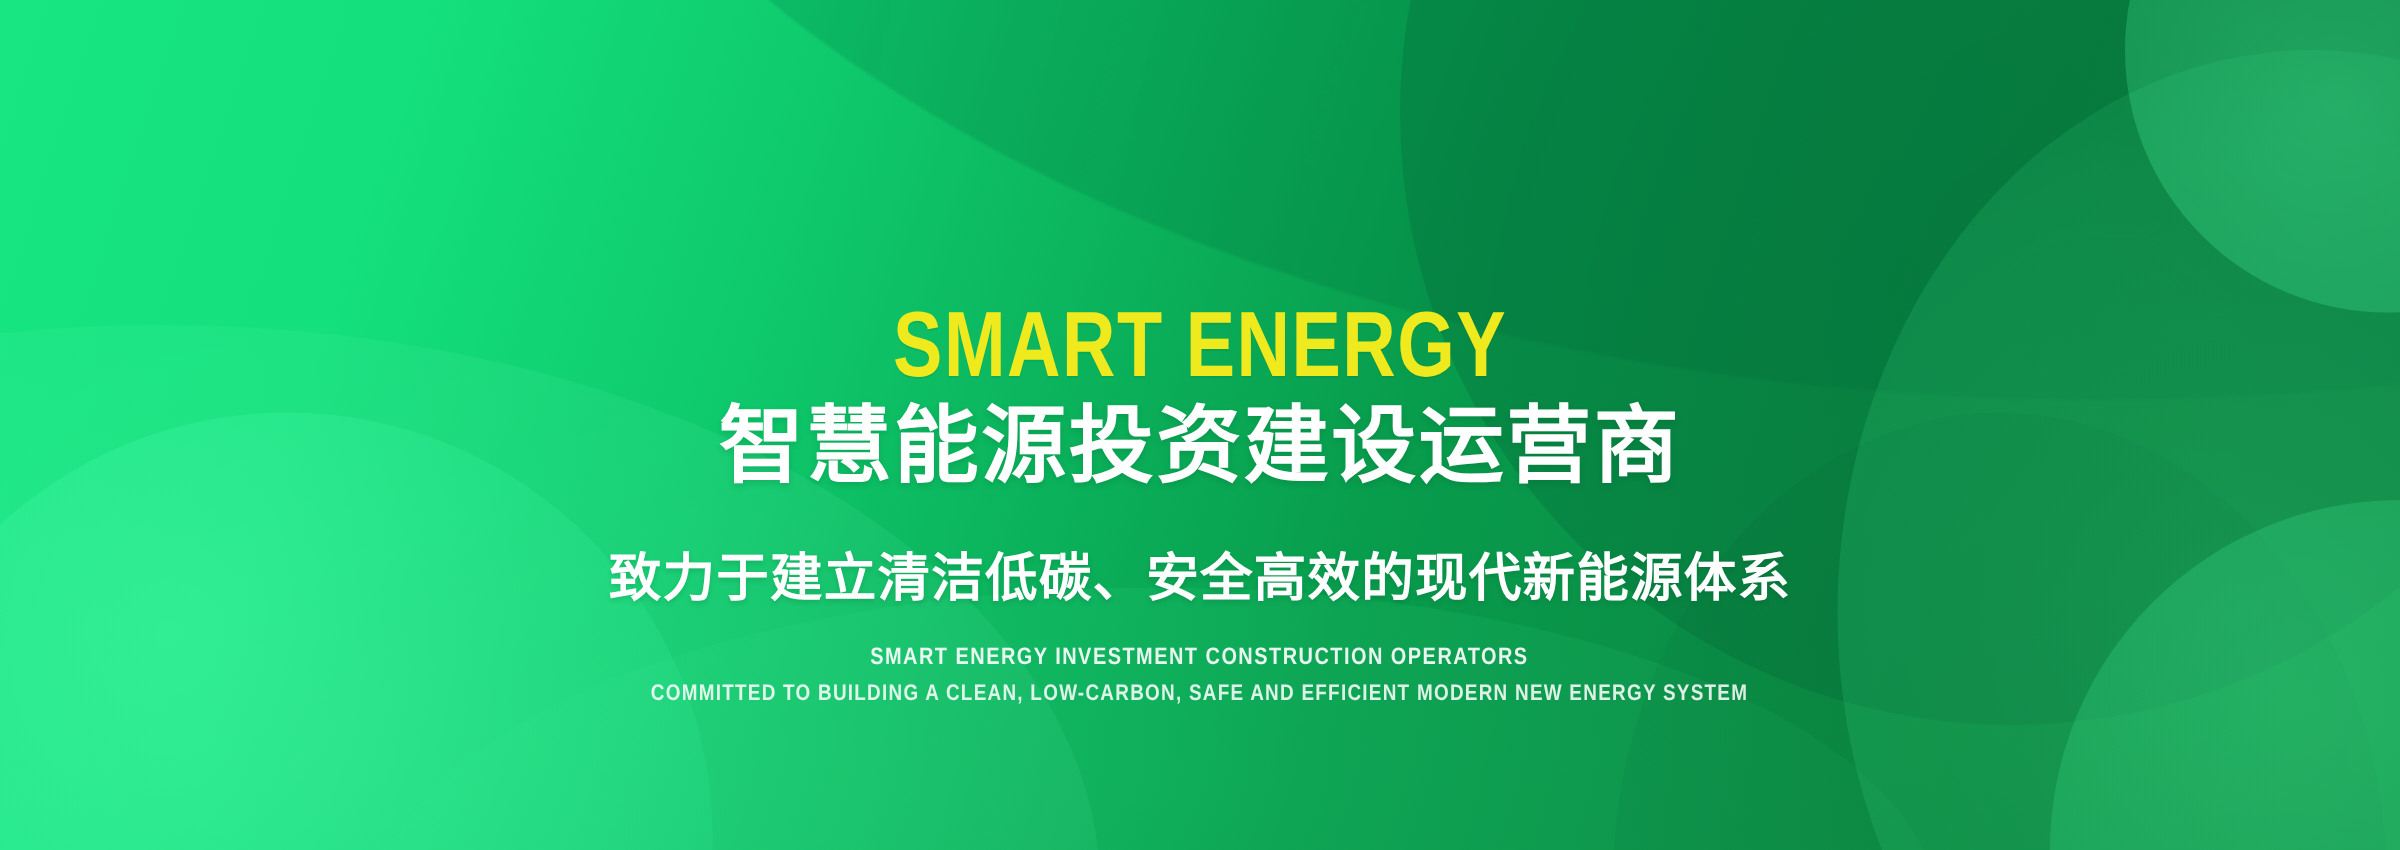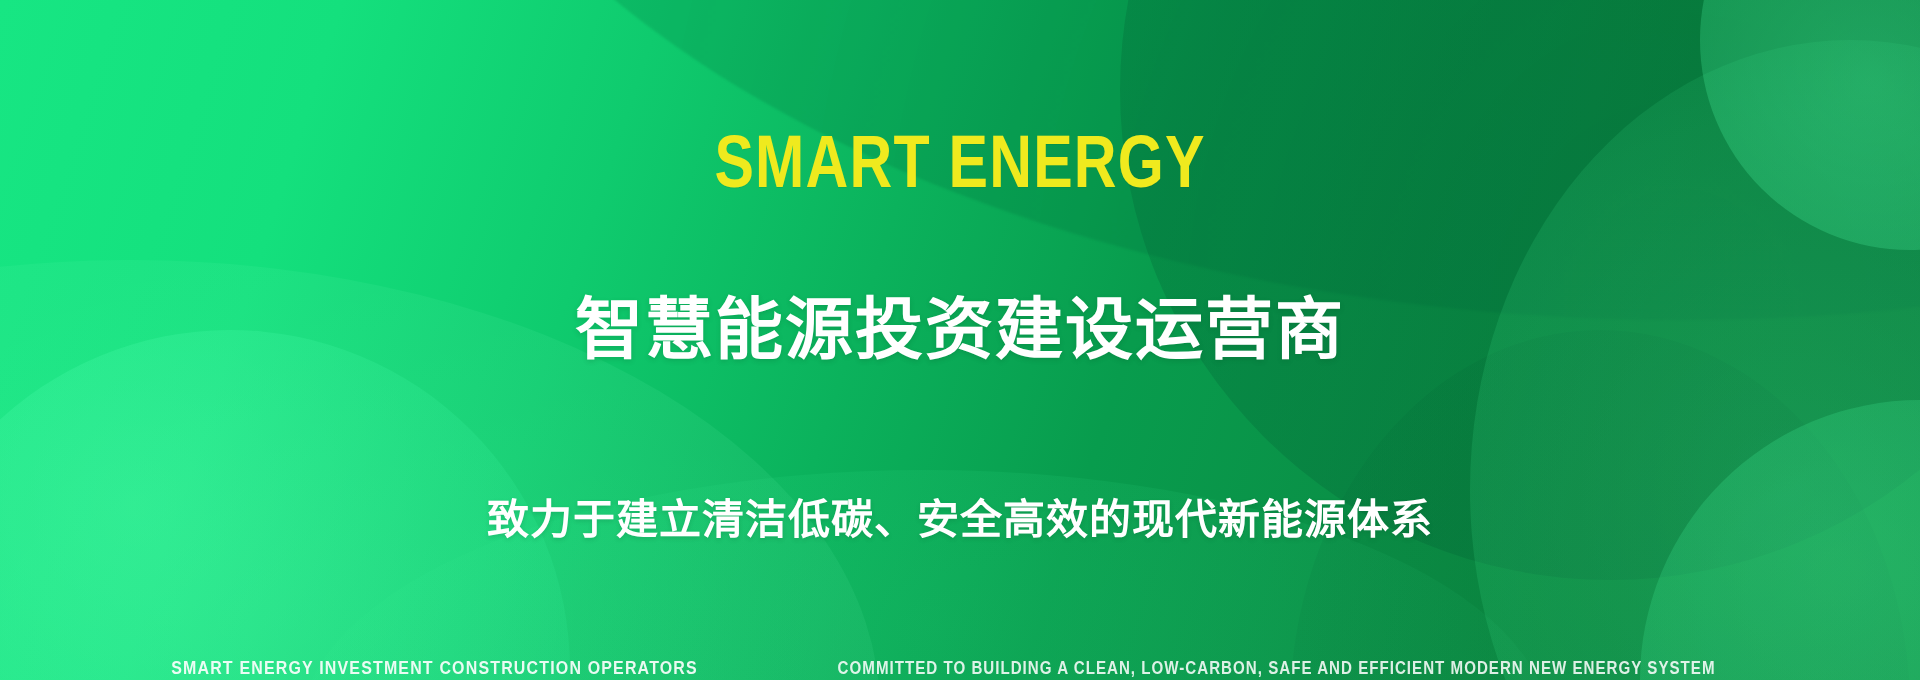--- a/index.html
+++ b/index.html
@@ -154,21 +154,21 @@
 
   
   .content {
     position: relative;
     z-index: 5;
     width: 100%;
     height: 100%;
     display: flex;
     flex-direction: column;
     align-items: center;
-    justify-content: space-between;
+    justify-content: center;
     text-align: center;
   }
 
   .headline-en {
     margin-top: 128px;
     font-size: 74px;
     line-height: 0.92;
     font-weight: 700;
     letter-spacing: 1.5px;
     color: #EFEA1E;
@@ -197,21 +197,21 @@
     font-weight: 700;
     letter-spacing: 1px;
     color: #FFFFFF;
     white-space: nowrap;
     text-shadow: 0 2px 4px rgba(0, 70, 35, 0.16);
   }
 
   .sub-en-block {
     margin-top: 28px;
     display: flex;
-    flex-direction: row;
+    flex-direction: column;
     align-items: center;
     gap: 6px;
   }
 
   .sub-en {
     font-size: 19px;
     line-height: 1.25;
     font-weight: 700;
     letter-spacing: 1.4px;
     color: rgba(255, 255, 255, 0.90);

